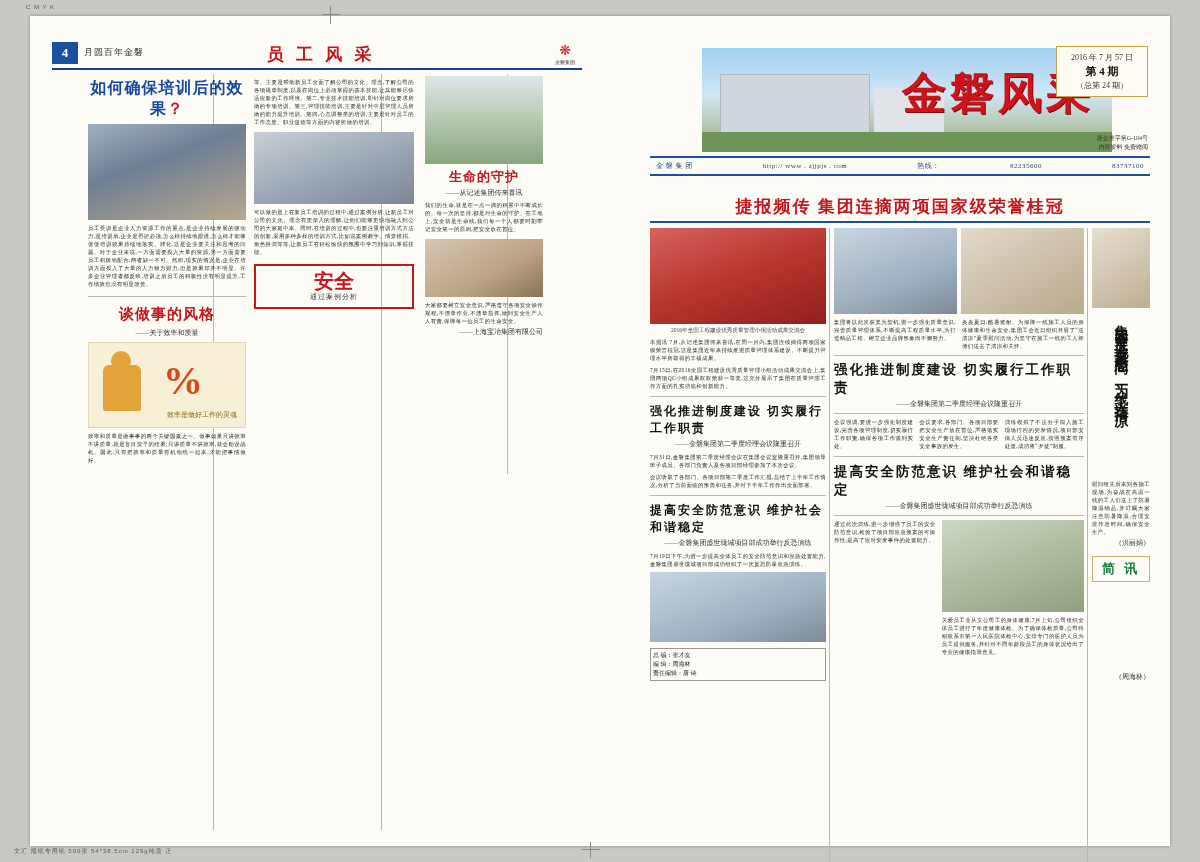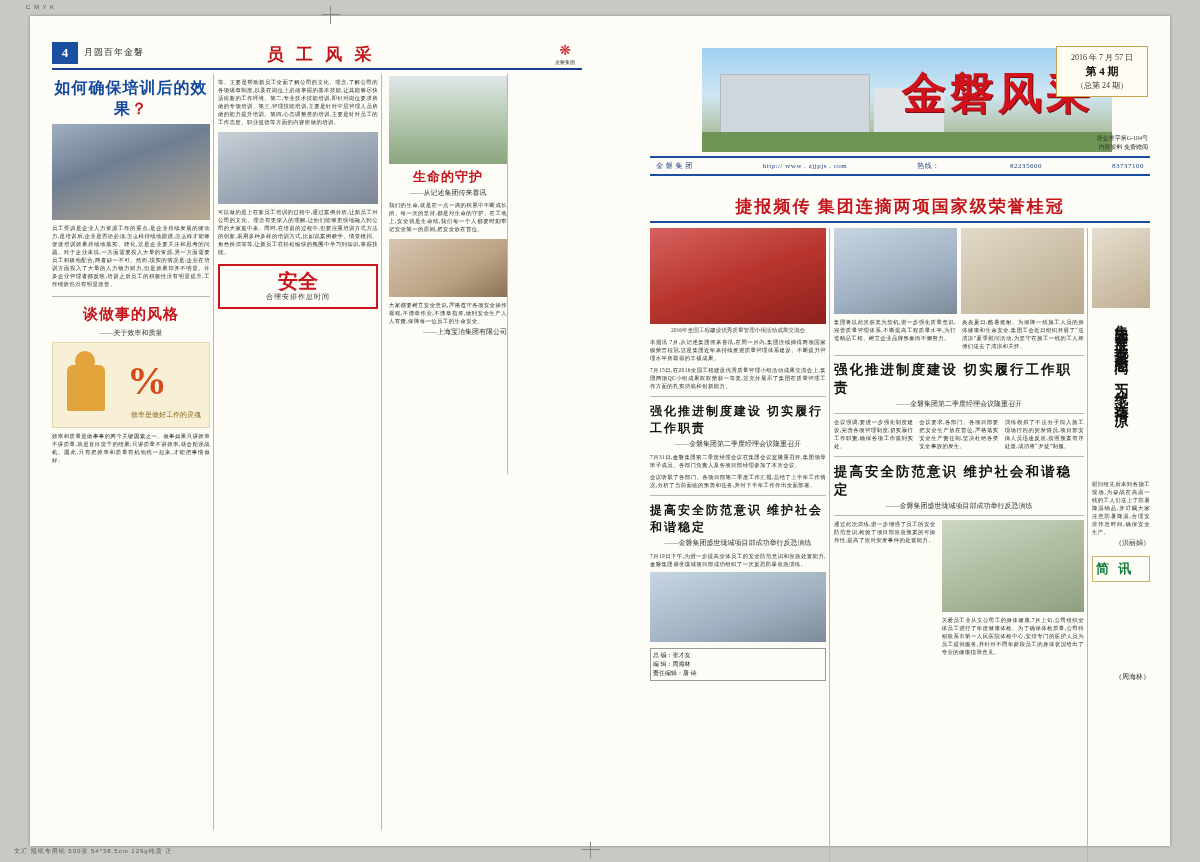--- a/index.html
+++ b/index.html
@@ -26,21 +26,21 @@
   .pg-badge{position:absolute;left:0;top:0;width:26px;height:22px;background:#1b4fa0;color:#fff;
      font-size:13px;font-weight:bold;text-align:center;line-height:22px;}
   .pg-badge .num{font-size:13px;}
   .l-head-sub{position:absolute;left:32px;top:4px;font-size:9px;color:#333;letter-spacing:1px;}
   .l-head-title{position:absolute;left:0;right:0;top:1px;text-align:center;font-size:17px;font-weight:bold;color:#c0141b;letter-spacing:4px;padding-left:8px;}
   .l-head-logo{position:absolute;right:0;top:0;width:34px;height:24px;text-align:center;}
   .l-head-logo .fl{font-size:14px;color:#cf2027;}
   .l-head-logo .fl2{font-size:5px;color:#333;display:block;letter-spacing:0;}
   
   .l-cols{position:absolute;top:32px;left:0;width:530px;height:756px;}
-  .col{position:absolute;top:0;}
+  .col{position:absolute;top:0;margin-left:36px;}
   .c1{left:0;width:158px;}
   .c2{left:166px;width:160px;}
   .c3{left:337px;width:118px;}
   .vline{position:absolute;top:0;width:1px;background:#b9b9b2;height:756px;}
   .h-blue{font-size:16px;color:#14489c;font-weight:bold;text-align:center;letter-spacing:1px;}
   .h-red{font-size:15px;color:#c2161c;font-weight:bold;text-align:center;letter-spacing:1px;}
   .byline{font-size:7px;text-align:right;color:#333;margin-top:2px;}
   .body-text{
     font-size:5.4px;line-height:8px;color:#2a2a2a;text-align:justify;
     letter-spacing:.4px;
@@ -97,21 +97,21 @@
   .rc1{left:0;width:176px;}
   .rc2{left:184px;width:250px;}
   .rc3{left:442px;width:58px;}
   .news-photo{background:linear-gradient(160deg,#c8d6e2 0%,#9fb0c0 60%,#7d8b99 100%);position:relative;}
   .red-photo{background:linear-gradient(160deg,#d6625e 0%,#b8352f 50%,#8e201c 100%);}
   .cap{font-size:5.6px;color:#444;line-height:8px;text-align:center;margin-top:2px;}
   .sec-title{font-size:13.5px;font-weight:bold;color:#111;text-align:left;letter-spacing:2px;}
   .sec-sub{font-size:7px;color:#333;text-align:center;margin-top:2px;}
   .vrule{position:absolute;width:1px;background:#b9b9b2;}
   .brief-box{border:1px solid #cbb26a;padding:3px;}
-  .brief-title{font-size:13px;font-weight:bold;color:#157a3a;text-align:left;letter-spacing:3px;}
+  .brief-title{font-size:13px;font-weight:bold;color:#157a3a;text-align:center;letter-spacing:3px;}
   .vtext{
     writing-mode:vertical-rl;text-orientation:upright;
     font-size:13px;font-weight:bold;color:#111;letter-spacing:3px;line-height:17px;
   }
   .vtext-red{writing-mode:vertical-rl;text-orientation:upright;font-size:14px;font-weight:bold;color:#111;letter-spacing:4px;}
   .hr-thin{height:1px;background:#b9b9b2;margin:3px 0;}
   .hr-thick{height:2px;background:#1b4fa0;margin:3px 0;}
   .contrib{border:1px solid #999;padding:2px;font-size:6px;line-height:9px;color:#222;}
 </style>
 </head>
@@ -163,21 +163,21 @@
         </div>
         <div class="body-text">效率和质量是做事事的两个关键因素之一。做事如果只讲效率不讲质量,就是盲目蛮干的结果;只讲质量不讲效率,就会贻误战机。因此,只有把效率和质量有机地统一起来,才能把事情做好。</div>
       </div>
 
       <div class="col c2">
         <div class="body-text" style="margin-top:4px;">等。主要是帮助新员工全面了解公司的文化、理念,了解公司的各项规章制度,以及在岗位上必须掌握的基本技能,让其能够尽快适应新的工作环境。第二,专业技术技能培训,即针对岗位要求所做的专项培训。第三,管理技能培训,主要是针对中层管理人员所做的能力提升培训。第四,心态调整类的培训,主要是针对员工的工作态度、职业道德等方面的内容所做的培训。</div>
         <div class="photo class" style="height:72px;margin:6px 0 4px;"></div>
         <div class="body-text">可以做的是上在新员工培训的过程中,通过案例分析,让新员工对公司的文化、理念有更深入的理解,让他们能够更快地融入到公司的大家庭中来。同时,在培训的过程中,也要注重培训方式方法的创新,采用多种多样的培训方式,比如说案例教学、情景模拟、角色扮演等等,让新员工在轻松愉快的氛围中学习到知识,掌握技能。</div>
         <div class="safety-box" style="margin-top:8px;">
           <div class="safety-big">安全</div>
-          <div class="safety-sub">合理安排作息时间</div>
+          <div class="safety-sub">通过案例分析</div>
         </div>
       </div>
 
       <div class="col c3">
         <div class="photo flower" style="height:88px;margin:2px 0 4px;"></div>
         <div class="h-red" style="margin:4px 0 2px;font-size:13px;">生命的守护</div>
         <div class="byline" style="text-align:center;">——从记述集团传来喜讯</div>
         <div class="body-text" style="margin-top:3px;">我们的生命,就是在一点一滴的积累中不断成长的。每一次的坚持,都是对生命的守护。在工地上,安全就是生命线,我们每一个人都要时刻牢记安全第一的原则,把安全放在首位。</div>
         <div class="photo hands" style="height:58px;margin:6px 0 4px;"></div>
         <div class="body-text">大家都要树立安全意识,严格遵守各项安全操作规程,不违章作业,不违章指挥,做到安全生产人人有责,保障每一位员工的生命安全。</div>

